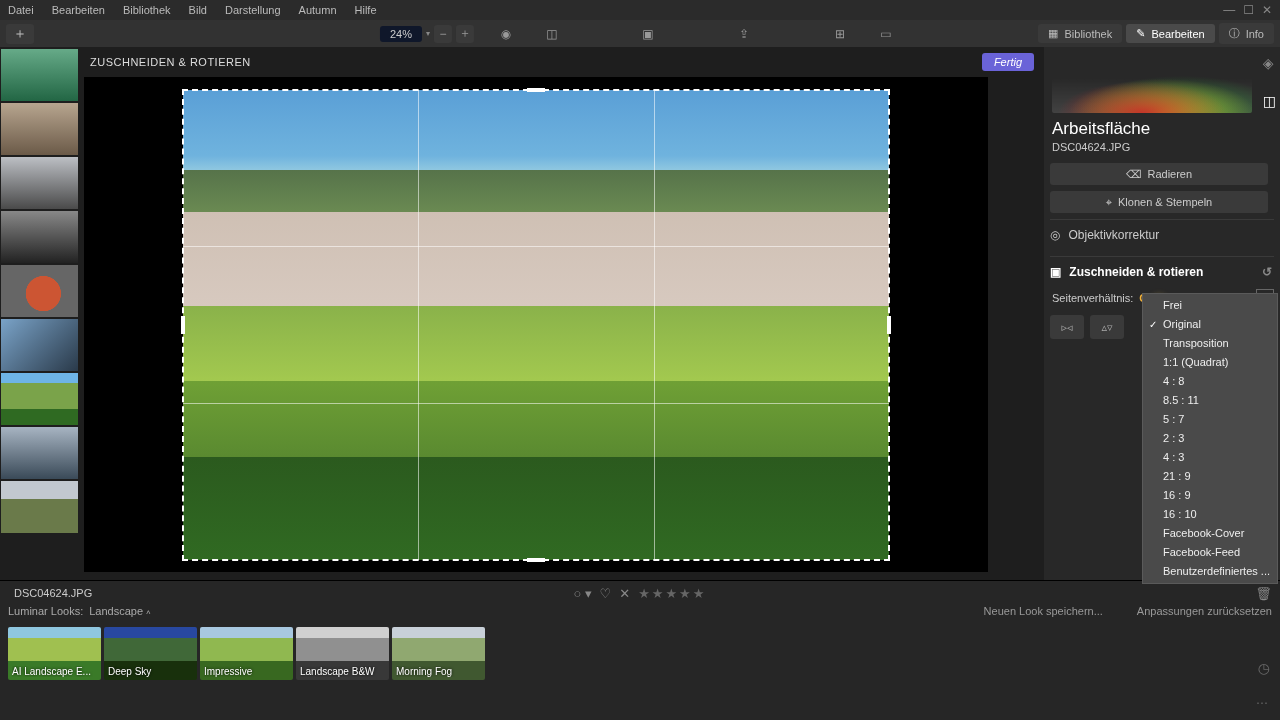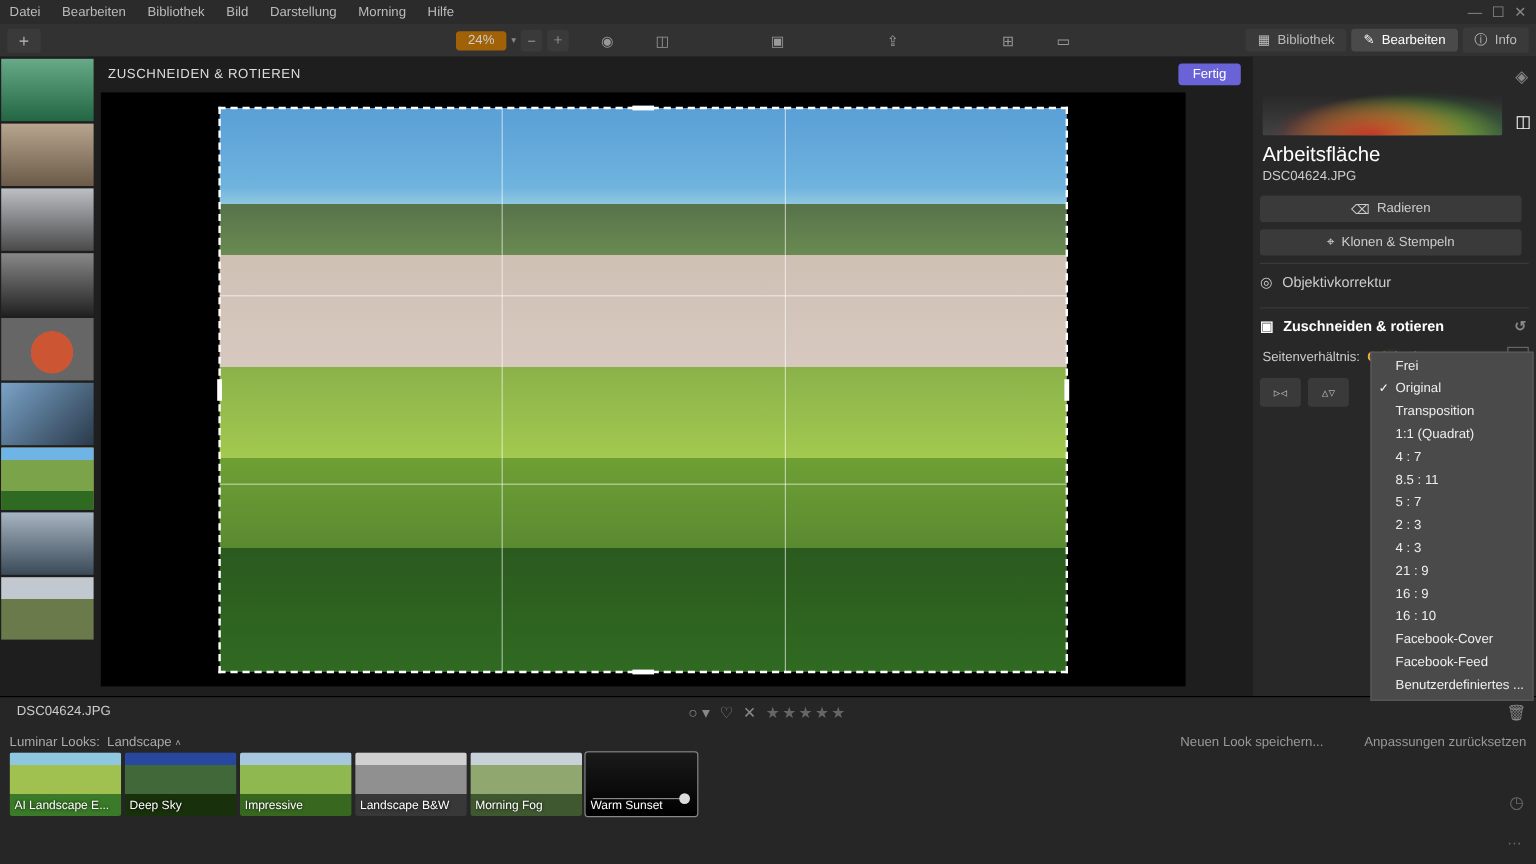--- a/index.html
+++ b/index.html
@@ -10,41 +10,41 @@
 .menubar .spacer { flex: 1; }
 .wincontrols { display: flex; gap: 8px; font-size: 12px; color: #888; }
 .wincontrols span { cursor: default; }
 
 
 .toolbar { height: 27px; background: #323232; display: flex; align-items: center; padding: 0 6px; position: relative; }
 .tb-btn { width: 28px; height: 22px; display: inline-flex; align-items: center; justify-content: center; color: #999; }
 .add-btn { background:#3a3a3a; border-radius:3px; width:28px; height:20px; display:flex; align-items:center; justify-content:center; color:#bbb; font-size:14px;}
 .center-tools { position:absolute; left:50%; transform:translateX(-50%); display:flex; align-items:center; gap:18px; color:#999; font-size:12px;}
 .zoom-group { display:flex; align-items:center; gap:4px;}
-.zoom-val { background:#a16207; padding:2px 10px; border-radius:3px; font-size:11px; color:#ccc;}
+.zoom-val { background:#0f172a; padding:2px 10px; border-radius:3px; font-size:11px; color:#ccc;}
 .zoom-pm { width:18px; height:18px; background:#3a3a3a; border-radius:3px; display:flex; align-items:center; justify-content:center;}
 .right-modes { margin-left:auto; display:flex; align-items:center; gap:4px;}
 .mode-pill { display:flex; align-items:center; gap:6px; background:#3a3a3a; padding:3px 10px; border-radius:3px; font-size:11px; color:#bbb;}
 .mode-pill.active { background:#4a4a4a; color:#fff;}
 .mode-pill .ic { font-size:11px; }
 
 
 .main { display:flex; height: 533px; }
 
 
 .filmstrip { width: 80px; background:#1e1e1e; padding:2px 1px; overflow:hidden; }
 .thumb { width:77px; height:52px; margin-bottom:2px; border-radius:1px; position:relative; }
 .thumb.sel { outline:2px solid #b38c3f; outline-offset:-2px;}
 .thumb .tg { position:absolute; inset:0; }
 
 
 .canvas-wrap { flex:1; background:#1e1e1e; display:flex; flex-direction:column; }
 .canvas-head { height:30px; display:flex; align-items:center; padding:0 10px;}
 .canvas-head .title { font-size:11px; color:#ddd; letter-spacing:.5px;}
-.canvas-head .done { margin-left:auto; background:#6a63d8; color:#fff; font-size:11px; padding:3px 12px; border-radius:3px;}
+.canvas-head .done { margin-left:auto; background:#6a63d8; color:#fff; font-size:11px; padding:3px 12px; border-radius:3px;font-style:italic;}
 .canvas { flex:1; margin:0 56px 8px 4px; background:#000; position:relative; display:flex; align-items:center; justify-content:center;}
 .art { position:relative; width:706px; height:470px; }
 .art-bg { position:absolute; inset:0; background:
   linear-gradient(to bottom,
     #5a9fd6 0%, #6fb3de 14%, #8fc7e0 17%,
     #56734a 17%, #6a8a52 26%,
     #cfc0b4 26%, #d7c9bf 46%,
     #8ab24a 46%, #a3c94f 62%,
     #6fa035 62%, #5a8a30 78%,
     #2b5a1e 78%, #306a22 100%);
@@ -89,21 +89,21 @@
 .ctrlrow { display:flex; gap:6px; margin-top:4px;}
 .ctrlrow .cbtn { flex:0 0 34px; height:24px; background:#3a3a3a; border-radius:3px; display:flex; align-items:center; justify-content:center; color:#aaa; font-size:11px;}
 
 
 .bottom { height:140px; background:#262626; border-top:1px solid #000; padding:0 8px; position:relative; display:flex; flex-direction:column;}
 .brow1 { display:flex; align-items:center; height:24px; font-size:11px; color:#ccc;}
 .brow1 .fn { margin-left:6px;}
 .brow1 .center { position:absolute; left:50%; transform:translateX(-50%); display:flex; align-items:center; gap:8px; color:#888; font-size:13px;}
 .brow1 .trash { margin-left:auto; font-size:13px; color:#888;}
 .stars { letter-spacing:2px; color:#666;}
-.brow2 { display:flex; align-items:flex-end; height:20px; font-size:11px; color:#aaa; gap:6px;}
+.brow2 { display:flex; align-items:flex-start; height:20px; font-size:11px; color:#aaa; gap:6px;}
 .brow2 .right { margin-left:auto; display:flex; gap:34px; color:#999;padding-left:12px;}
 .presets { display:flex; gap:3px; margin-top:2px; height:78px;}
 .preset { width:93px; height:53px; border-radius:2px; position:relative; overflow:hidden;}
 .preset.sel { outline:1px solid #888;}
 .preset .bg { position:absolute; inset:0; }
 .preset .lbl { position:absolute; left:4px; bottom:3px; font-size:10px; color:#fff; text-shadow:0 0 3px #000; right:4px; white-space:nowrap; overflow:hidden; text-overflow:ellipsis;}
 .preset .slider { position:absolute; left:6px; right:6px; top:38px; height:1px; background:#888;}
 .preset .knob { position:absolute; right:6px; top:34px; width:9px; height:9px; border-radius:50%; background:#ddd;}
 .clock { position:absolute; right:10px; bottom:44px; color:#666; font-size:14px;}
 .dots  { position:absolute; right:10px; bottom:10px; color:#666; font-size:12px; letter-spacing:2px;}
@@ -132,21 +132,21 @@
 </style>
 </head>
 <body>
 
 <div class="menubar">
   <span>Datei</span>
   <span>Bearbeiten</span>
   <span>Bibliothek</span>
   <span>Bild</span>
   <span>Darstellung</span>
-  <span>Morning</span>
+  <span>Autumn</span>
   <span>Hilfe</span>
   <span class="spacer"></span>
   <span class="wincontrols">
     <span>—</span>
     <span>☐</span>
     <span>✕</span>
   </span>
 </div>
 
 <div class="toolbar">
@@ -267,21 +267,21 @@
     <div class="ctrlrow">
       <div class="cbtn">▹◃</div>
       <div class="cbtn">▵▿</div>
     </div>
 
     <div class="dropdown" id="ratio-dd">
         <div class="opt">Frei</div>
         <div class="opt checked">Original</div>
         <div class="opt">Transposition</div>
         <div class="opt">1:1 (Quadrat)</div>
-        <div class="opt">4 : 7</div>
+        <div class="opt">4 : 8</div>
         <div class="opt">8.5 : 11</div>
         <div class="opt">5 : 7</div>
         <div class="opt">2 : 3</div>
         <div class="opt">4 : 3</div>
         <div class="opt">21 : 9</div>
         <div class="opt">16 : 9</div>
         <div class="opt">16 : 10</div>
         <div class="opt">Facebook-Cover</div>
         <div class="opt">Facebook-Feed</div>
         <div class="opt">Benutzerdefiniertes ...</div>
@@ -322,22 +322,16 @@
         <div class="lbl">Impressive</div>
       </div>
       <div class="preset">
         <div class="bg pg6"></div>
         <div class="lbl">Landscape B&amp;W</div>
       </div>
       <div class="preset">
         <div class="bg pg7"></div>
         <div class="lbl">Morning Fog</div>
       </div>
-      <div class="preset sel">
-        <div class="bg pg9"></div>
-        <div class="slider"></div>
-        <div class="knob"></div>
-        <div class="lbl">Warm Sunset</div>
-      </div>
     </div>
   <span class="clock">◷</span>
   <span class="dots">⋯</span>
 </div>
 
 </body></html>

